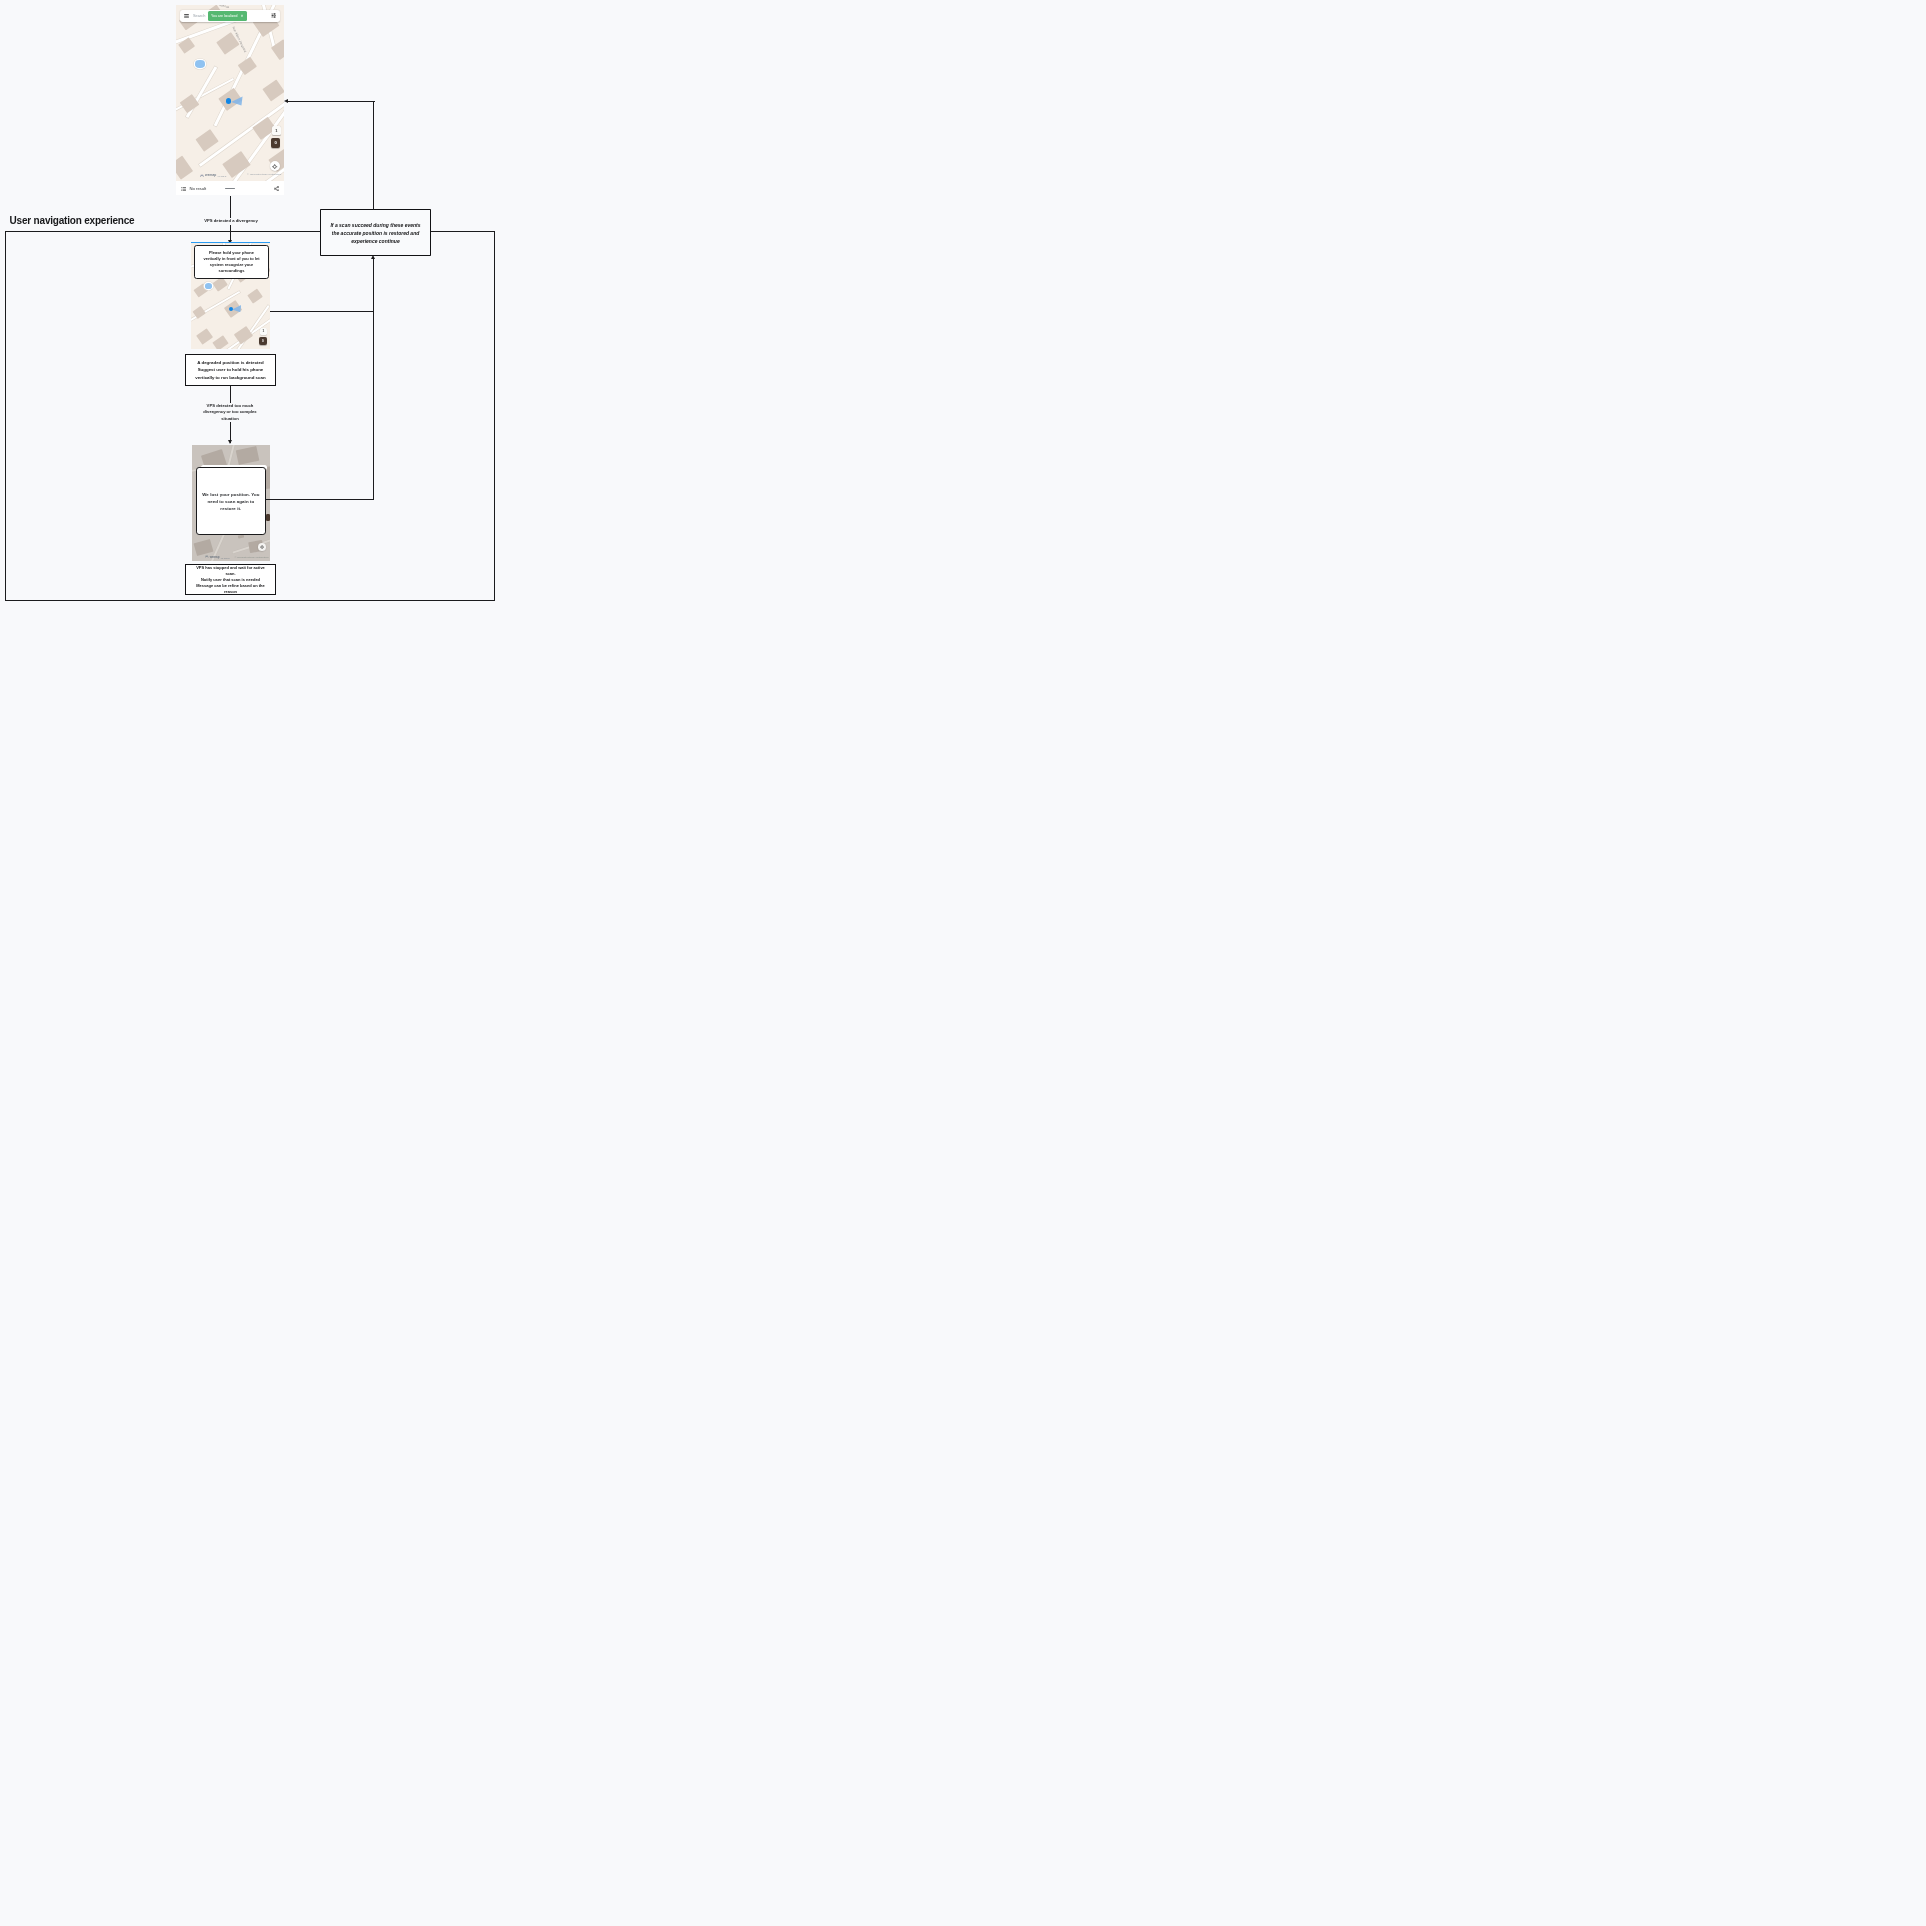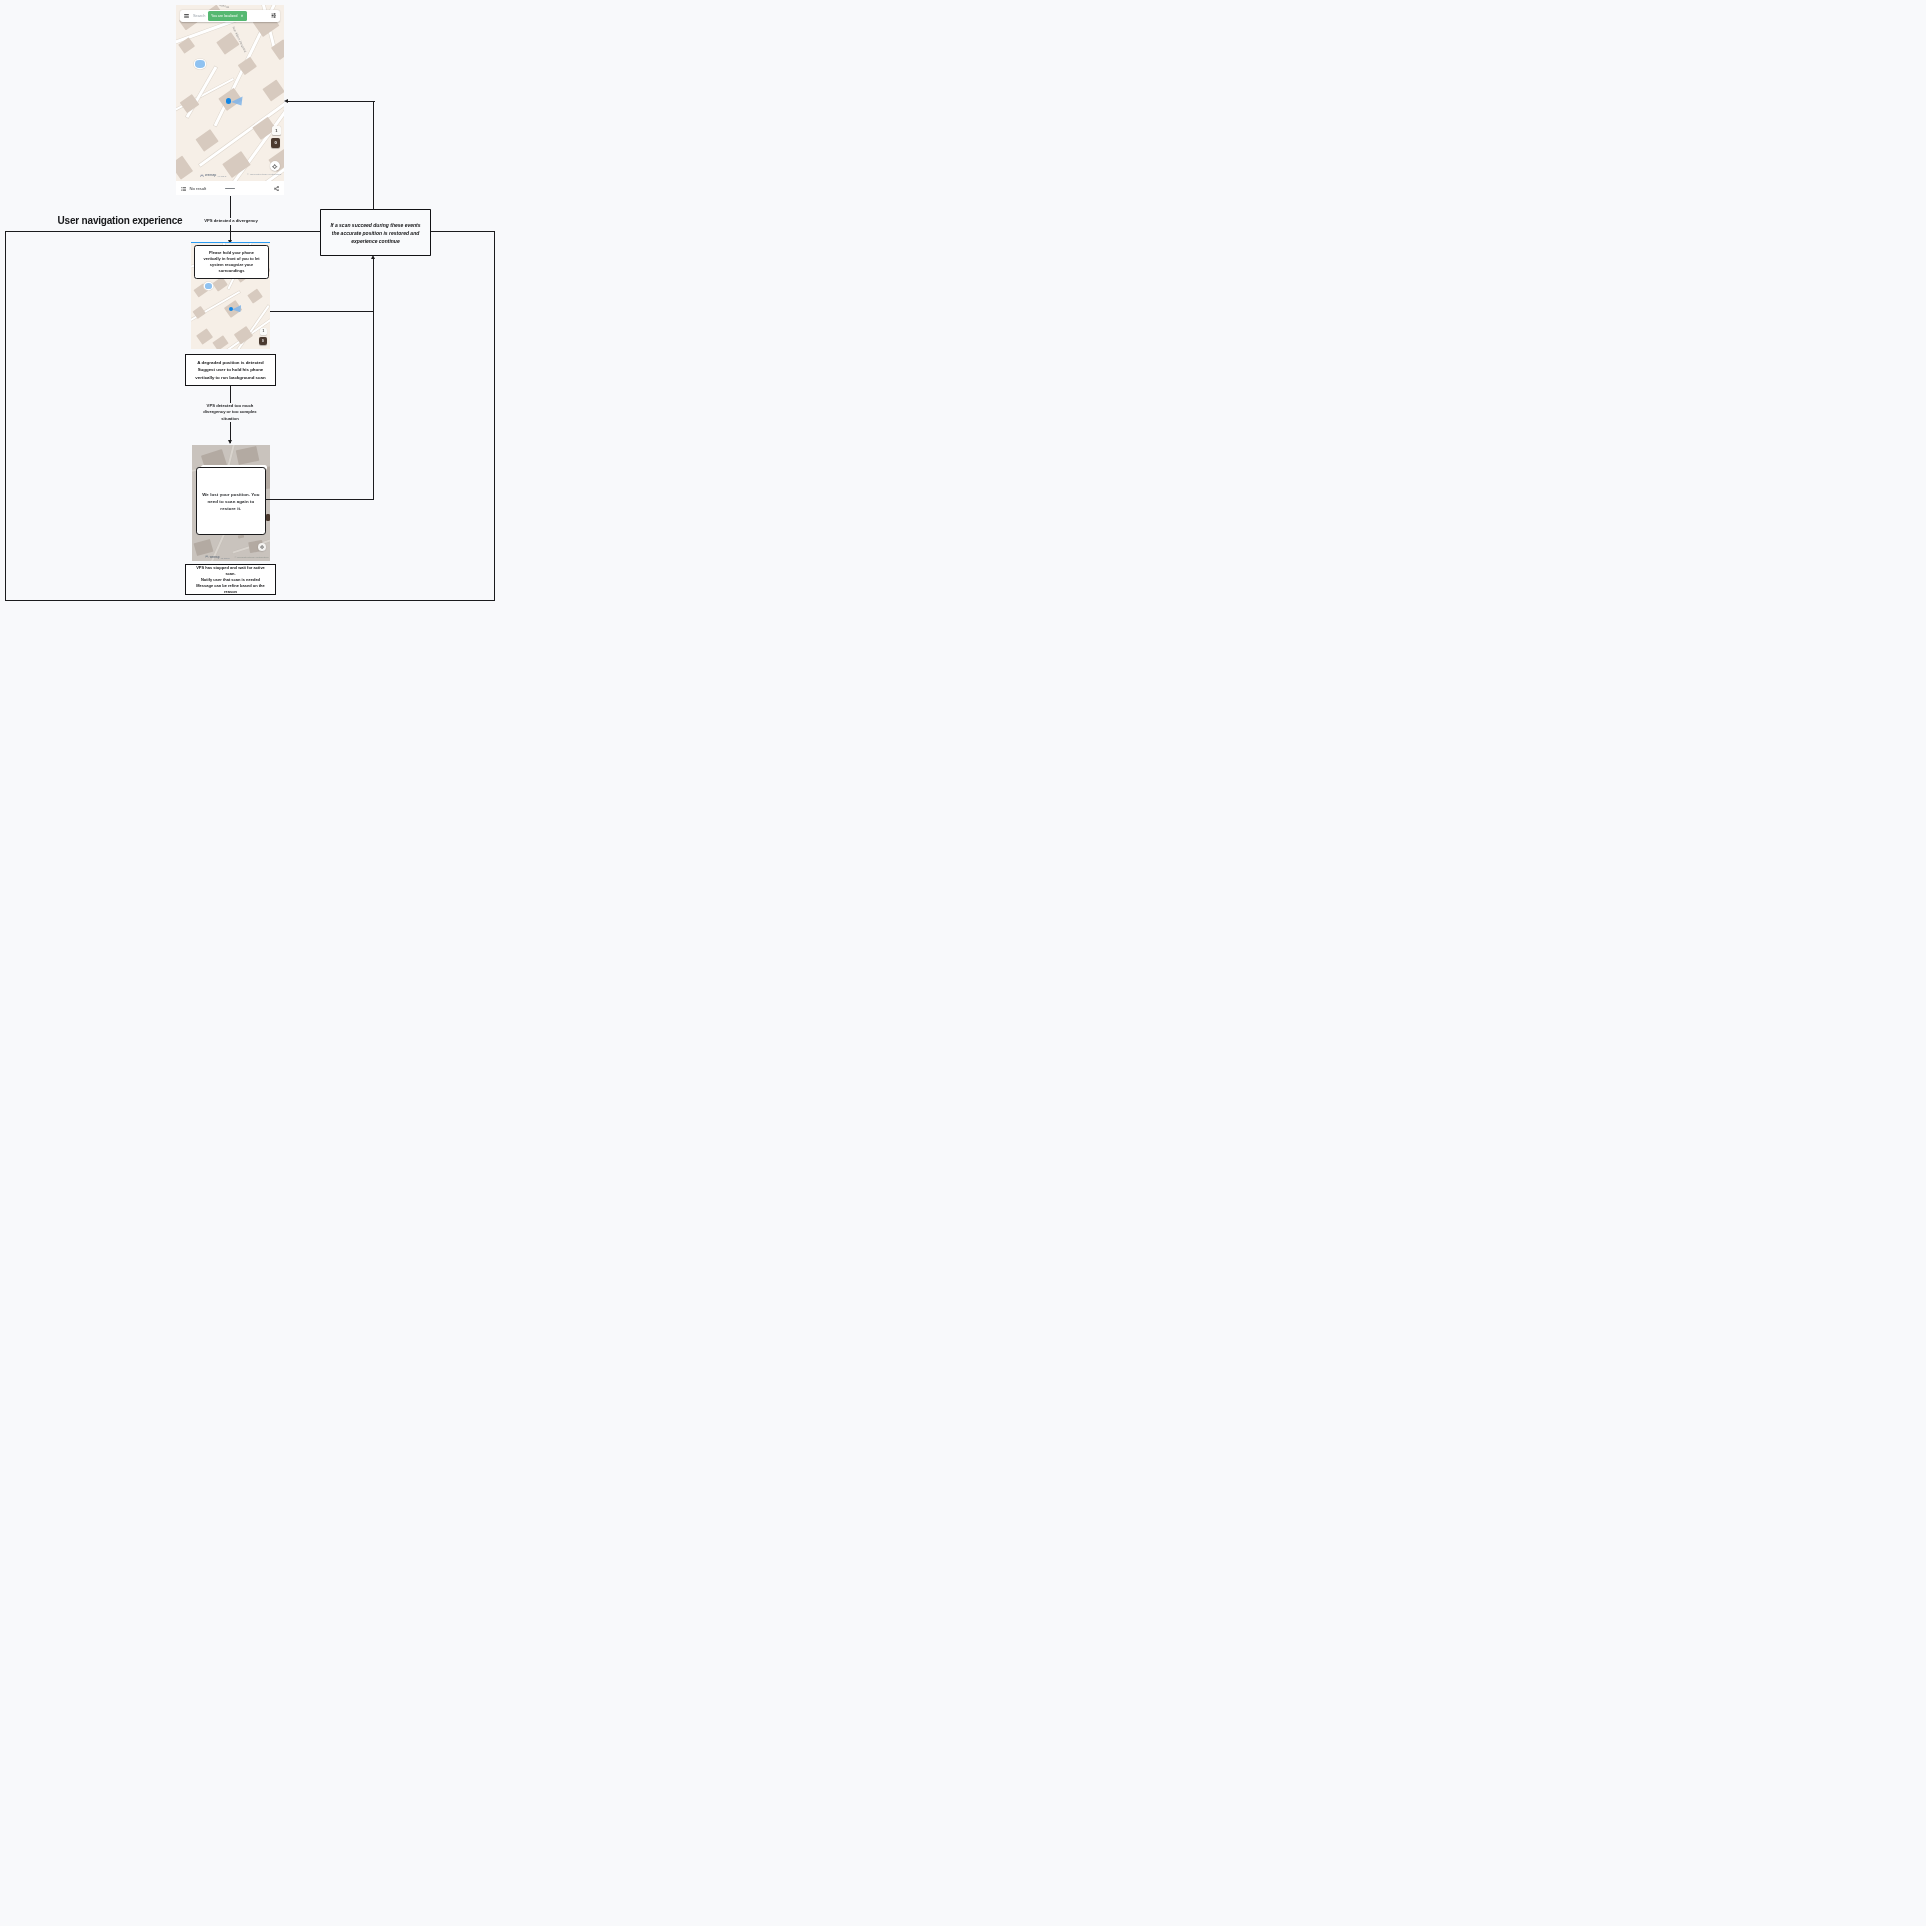--- a/index.html
+++ b/index.html
@@ -1,20 +1,20 @@
 <!DOCTYPE html>
 <html style="font-size:6.2px"><head>
 <meta charset="utf-8">
 <style>
   html,body{margin:0;padding:0;background:#f8f9fb;font-family:"Liberation Sans",sans-serif;}
   .stage{position:relative;width:500px;height:604px;background:#f8f9fb;overflow:hidden;}
 
   
   .container-box{position:absolute;left:5.4px;top:231px;width:488px;height:368px;border:1.2px solid #1b1b1d;background:transparent;}
-  .page-title{position:absolute;left:9.6px;top:215px;font-size:10px;font-weight:700;color:#17181a;letter-spacing:-0.2px;margin-left:48px;}
+  .page-title{position:absolute;left:9.6px;top:215px;font-size:10px;font-weight:700;color:#17181a;letter-spacing:-0.2px;}
 
   
   .phone{position:absolute;overflow:hidden;background:#f6efe7;}
   .map{position:absolute;inset:0;overflow:hidden;}
   .road{position:absolute;background:#ffffff;box-shadow:0 0 0 0.5px #ddd5cb;}
   .road.gray{background:#d9d4ce;box-shadow:0 0 0 0.4px #c2bcb5;}
   .bld{position:absolute;background:#d7cabf;border-radius:0.8px;transform:rotate(-35deg);}
   .bld.g{background:#b3aaa2;}
   .pond{position:absolute;background:#8fc2f1;border-radius:45%;box-shadow:0 0 0 1.2px #fff,0 0 0 1.7px #e0d9d0;}
   .street-label{position:absolute;color:#8f8880;font-size:3.1px;white-space:nowrap;text-shadow:0 0 0.8px #fff,0 0 0.8px #fff;}

